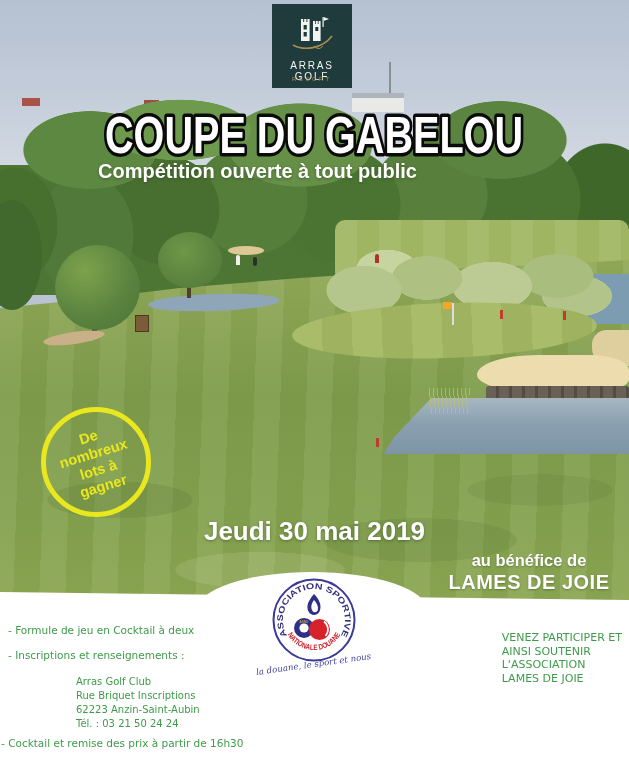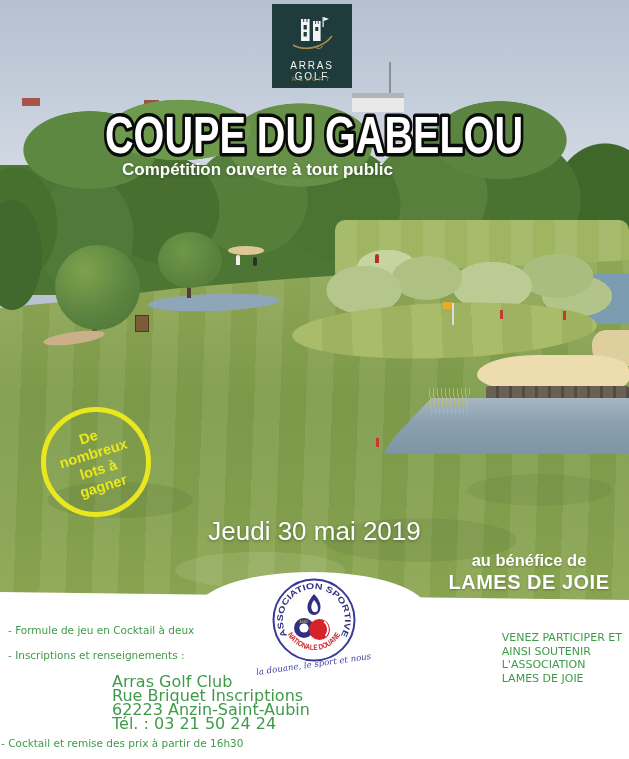--- a/index.html
+++ b/index.html
@@ -99,42 +99,42 @@
   
   .resort-logo{left:272px;top:4px;width:80px;height:84px;background:#1f3b3c;text-align:center;}
   .resort-name{position:absolute;left:0;top:56px;width:100%;color:#f4f5f3;font-size:10px;
     letter-spacing:1.8px;font-weight:normal;}
   .resort-sub{position:absolute;left:0;top:72px;width:100%;color:#a98f55;font-size:6px;
     letter-spacing:2.5px;}
 
   
   .title-svg{left:0;top:100px;width:629px;height:70px;}
   .subtitle{left:0;top:160px;width:515px;text-align:center;color:#fff;font-weight:bold;
-    font-size:17px;text-shadow:0 1px 3px rgba(40,60,25,.55);}
+    font-size:20px;text-shadow:0 1px 3px rgba(40,60,25,.55);}
   .prize-circle{left:41px;top:407px;width:100px;height:100px;border:5px solid #e9e71f;
     border-radius:50%;display:flex;align-items:center;justify-content:center;}
   .prize-text{color:#e9e71f;font-weight:bold;font-size:14.5px;line-height:1.18;
     text-align:center;transform:rotate(-17deg);white-space:pre-line;}
-  .date-line{left:0;top:516px;width:629px;text-align:center;color:#fff;font-weight:normal;
+  .date-line{left:0;top:516px;width:629px;text-align:center;color:#fff;font-weight:bold;
     font-size:26px;text-shadow:0 1px 3px rgba(40,60,25,.5);}
   .benefit{left:429px;top:551px;width:200px;text-align:center;color:#fff;font-weight:bold;
     text-shadow:0 1px 2px rgba(40,60,25,.4);}
   .benefit-l1{font-size:16.5px;}
   .benefit-l2{font-size:20px;letter-spacing:.5px;margin-top:1px;}
 
   
   .footer{left:0;top:588px;width:629px;height:171px;background:#fff;
     clip-path:polygon(0 4px,629px 12px,629px 171px,0 171px);}
   .dome{left:197px;top:572px;width:230px;height:76px;border-radius:50%;background:#fff;}
   .badge-svg{left:254px;top:566px;width:120px;height:120px;}
 
   .green-text{color:#3f9b4a;font-family:"DejaVu Sans",sans-serif;}
   .detail-format{left:8px;top:624px;font-size:10.5px;}
   .detail-reg{left:8px;top:649px;font-size:10.5px;}
-  .detail-address{left:76px;top:675px;font-size:16px;line-height:14px;margin-left:36px;}
+  .detail-address{left:76px;top:675px;font-size:10px;line-height:14px;}
   .detail-cocktail{left:1px;top:737px;font-size:10.5px;}
   .support{right:7px;top:631px;font-size:11px;line-height:13.5px;}
 </style>
 </head>
 <body>
 
 <div class="poster">
 
   <div class="abs sky"></div>
   <div class="abs mast"></div>

